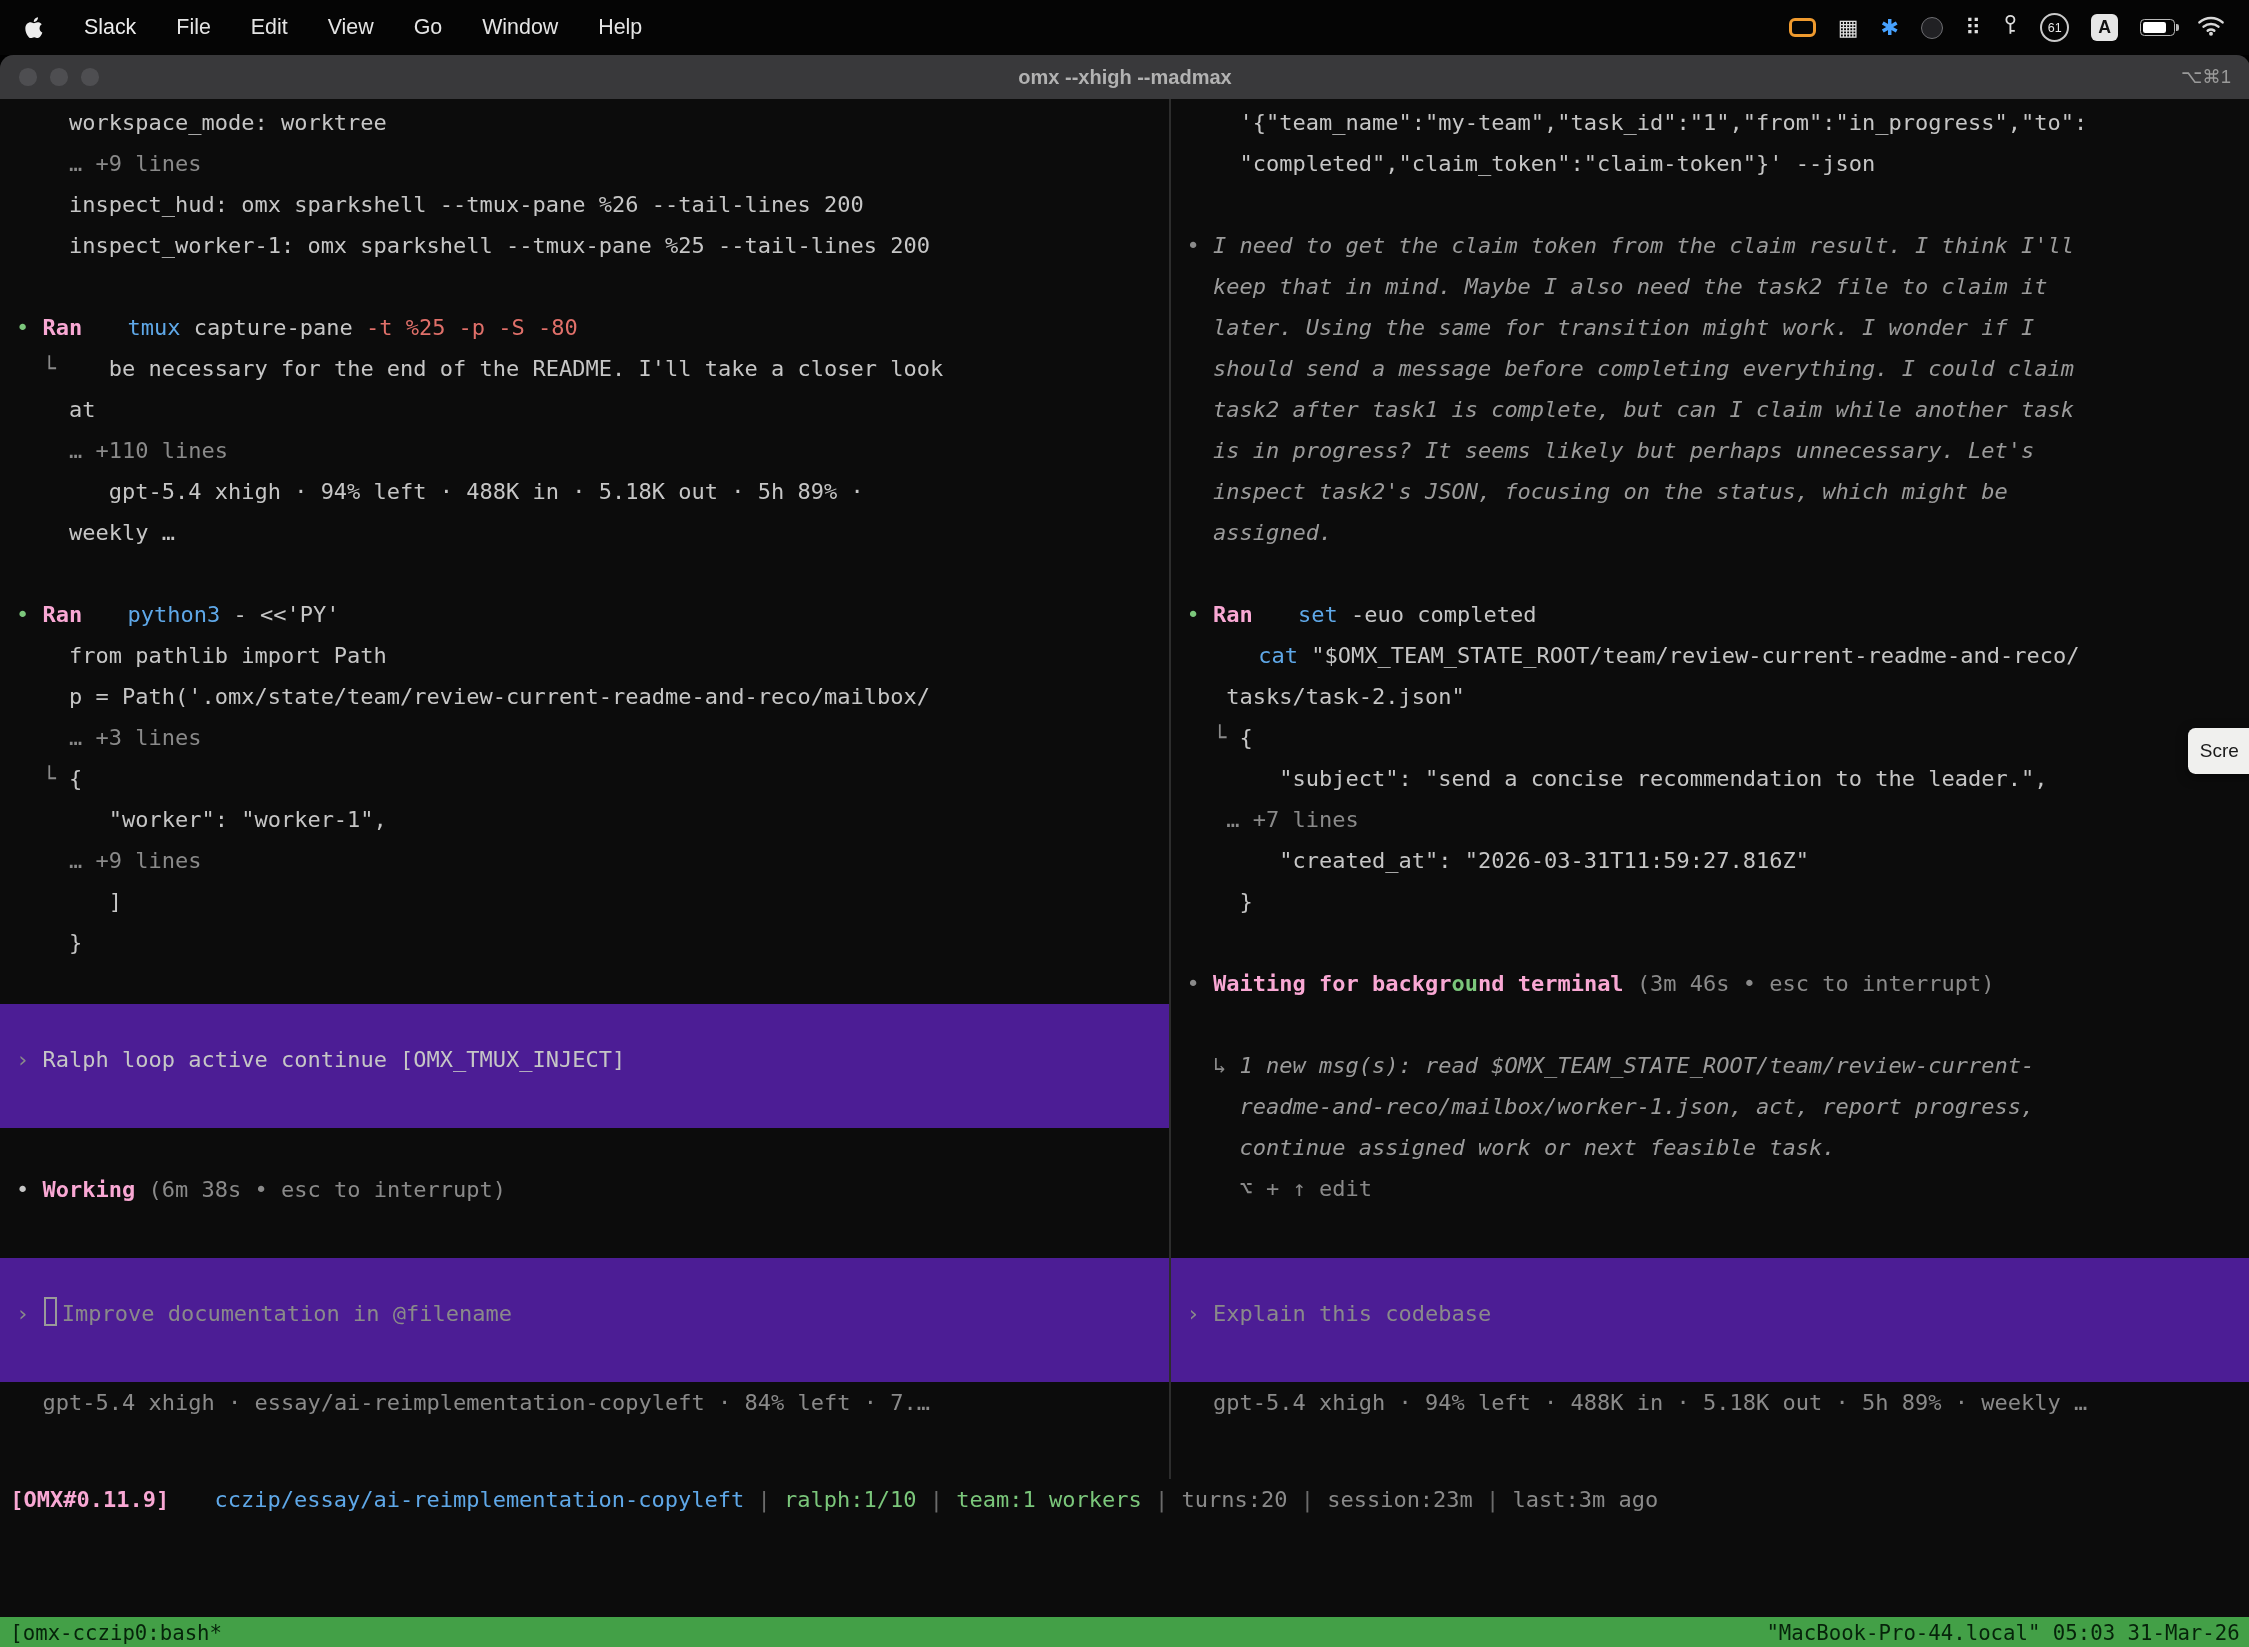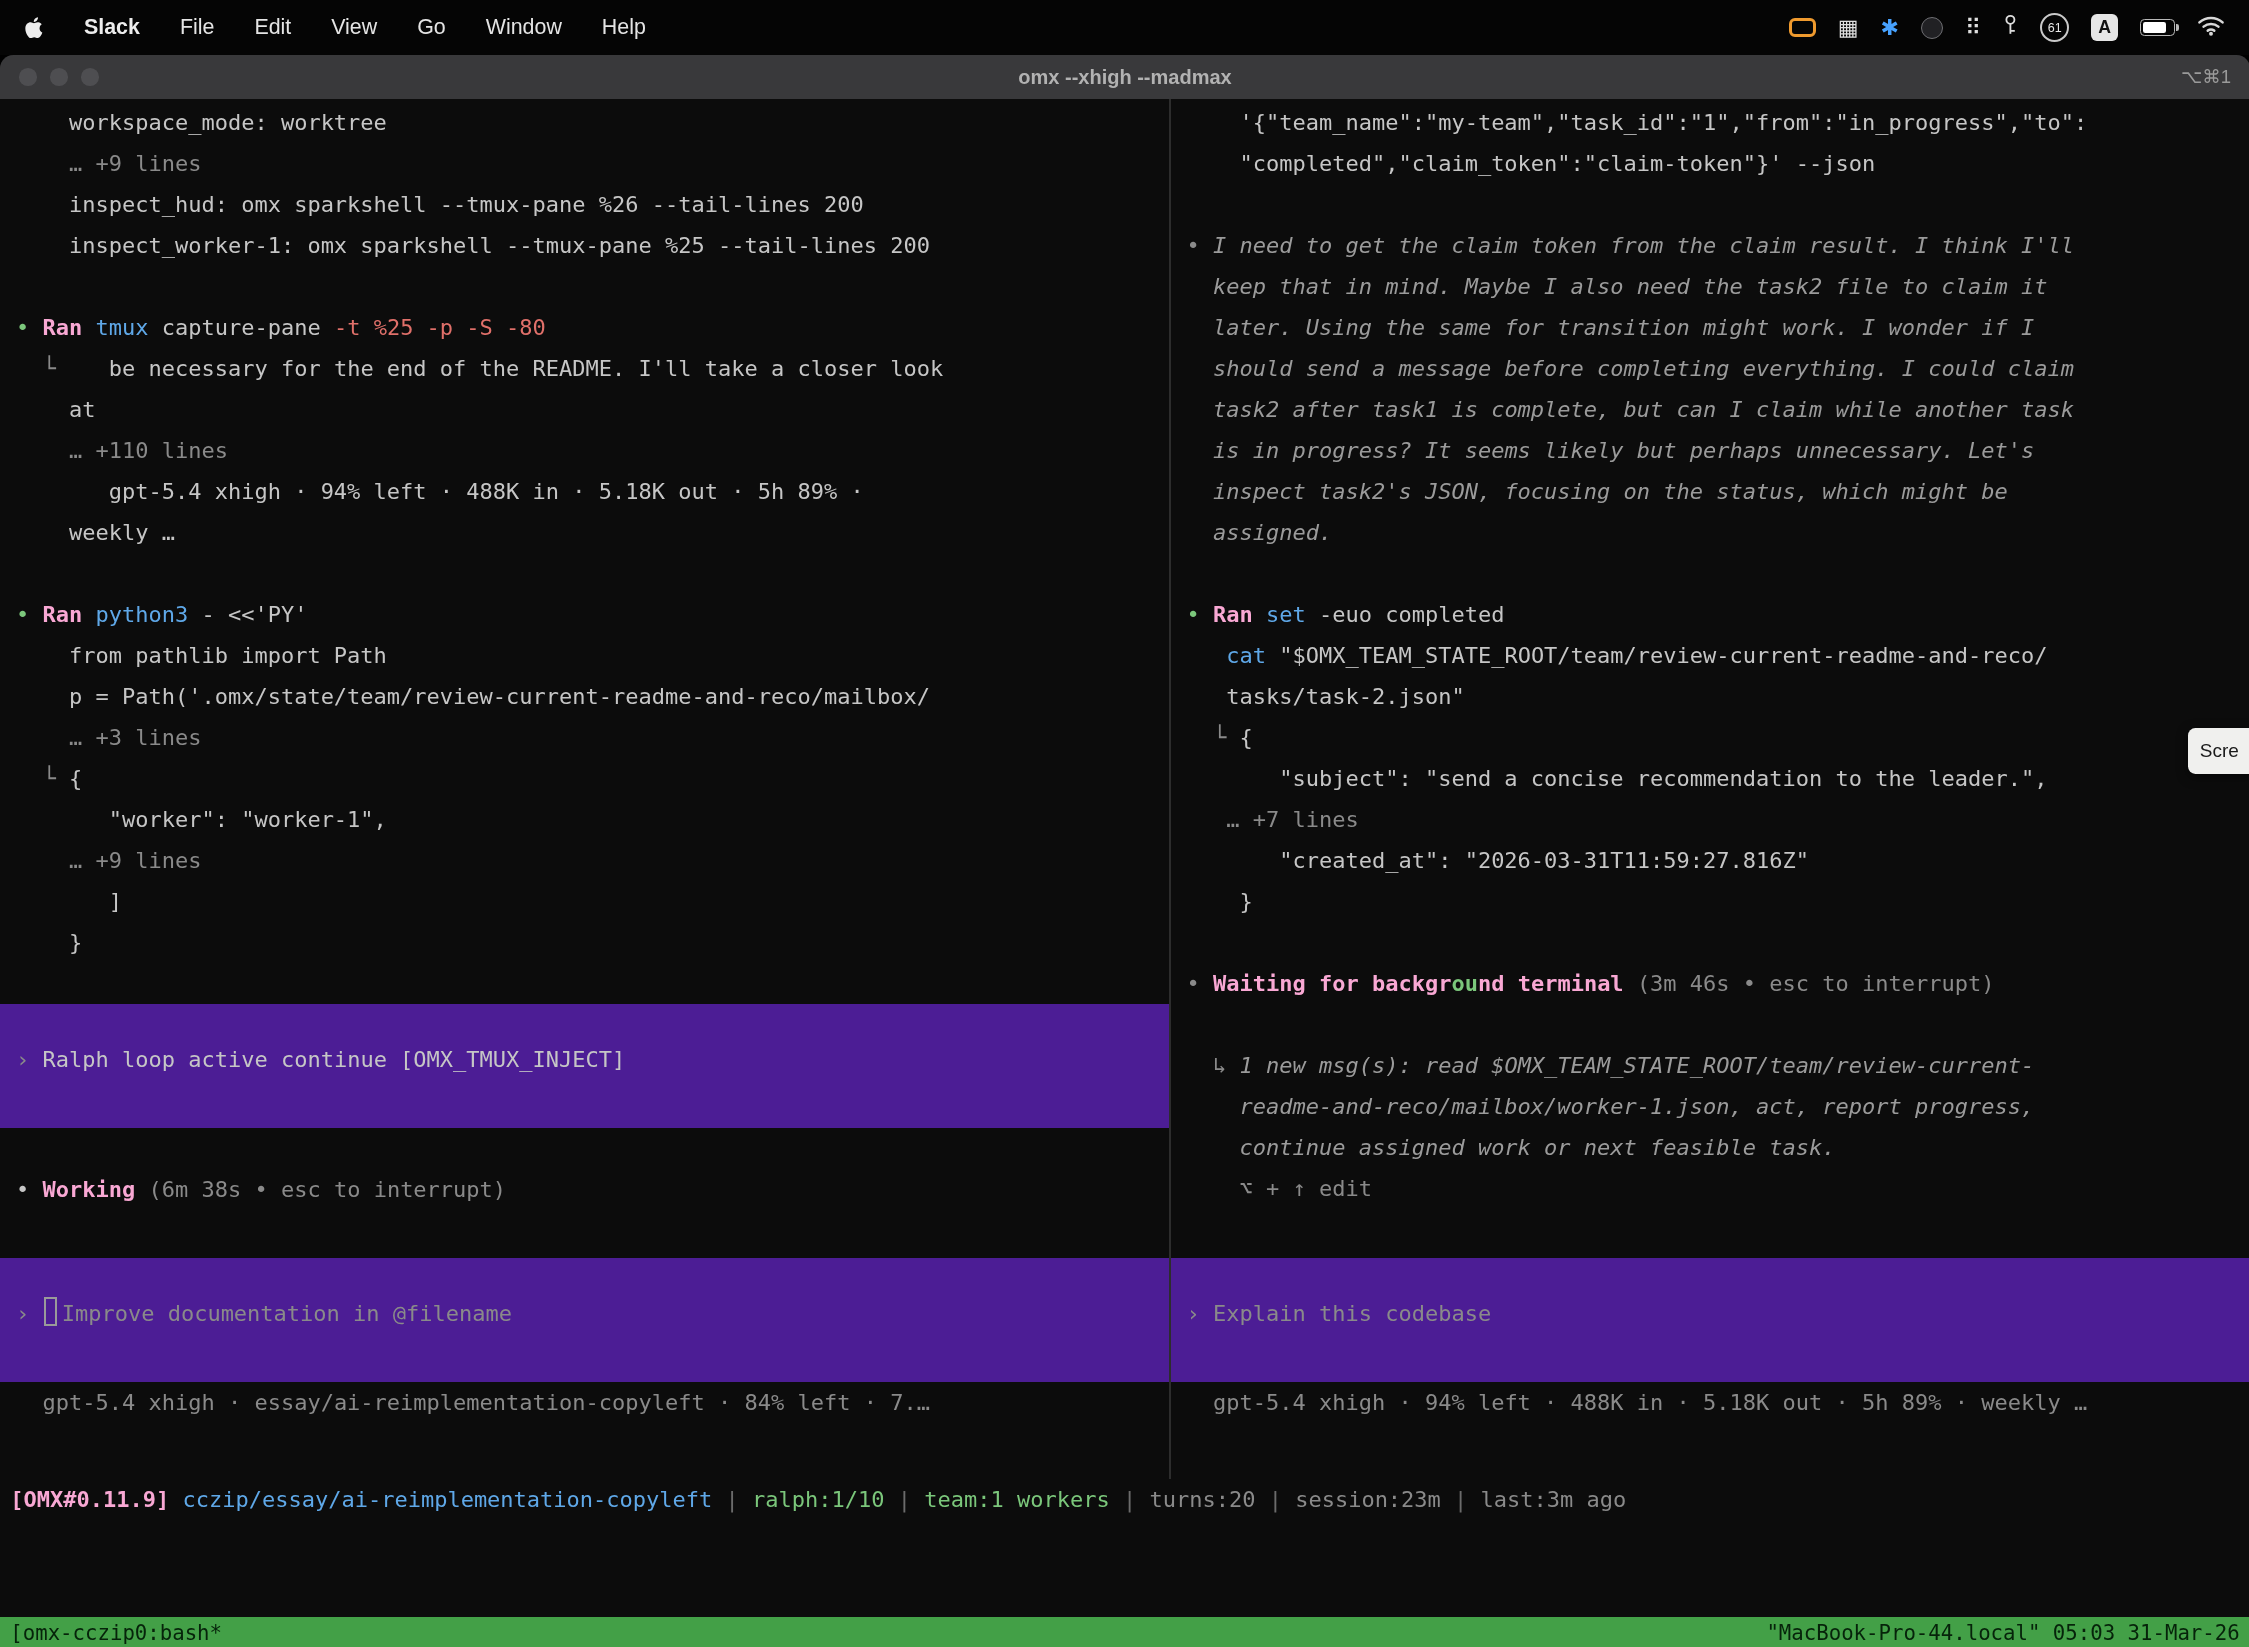--- a/index.html
+++ b/index.html
@@ -14,21 +14,21 @@
 
   
   .menubar {
     position: absolute; top:0; left:0; right:0; height:55px;
     background:#050505; color:#ededed;
     display:flex; align-items:center; justify-content:space-between;
     padding:0 25px;
     font-size:21.4px;
   }
   .mb-left { display:flex; align-items:center; gap:40px; }
-  .mb-app { font-weight:700; }
+  .mb-app { font-weight:400; }
   .mb-item { color:#e4e4e4; }
   .apple { display:flex; align-items:center; }
   .mb-right { display:flex; align-items:center; gap:22px; }
   .mb-ic { color:#dedede; font-size:22px; line-height:1; }
   .mb-ic.blue { color:#47a2ff; }
   .rec { width:26.6px; height:19px; border:3px solid #ef9a2e; border-radius:5.9px; }
   .circle-dark { width:22px; height:22px; border-radius:50%; background:#212124; border:1.5px solid #6e6e72; }
   .gauge {
     width:29.5px; height:29.5px; border-radius:50%; border:2.2px solid #c9c9c9;
     display:flex; align-items:center; justify-content:center;
@@ -84,21 +84,21 @@
     background:#4c1d95;
   }
   .input-band { padding-left:16px; }
 
   .c-fg { color:#c6c6c6; }
   .c-dim { color:#8a8a8a; }
   .c-dim2 { color:#6b6b6b; }
   .c-bold { color:#f9a8d4; font-weight:bold; }
   .c-green { color:#7bc77b; }
   .c-boldgreen { color:#7bc77b; font-weight:bold; }
-  .c-blue { color:#5fa8e8; }
+  .c-blue { color:#5fa8e8;margin-left:32px; }
   .c-red { color:#e0706a; }
   .c-think { color:#9b9b9b; font-style:italic; }
 
   .cur {
     display:inline-block; width:13.3px; height:29.5px;
     border:2.2px solid #9a9a9a; vertical-align:-5.2px; margin:0 4.4px 0 1.5px;
   }
 
   .hudline {
     height:41px; line-height:41px; font-size:22px; white-space:pre;

